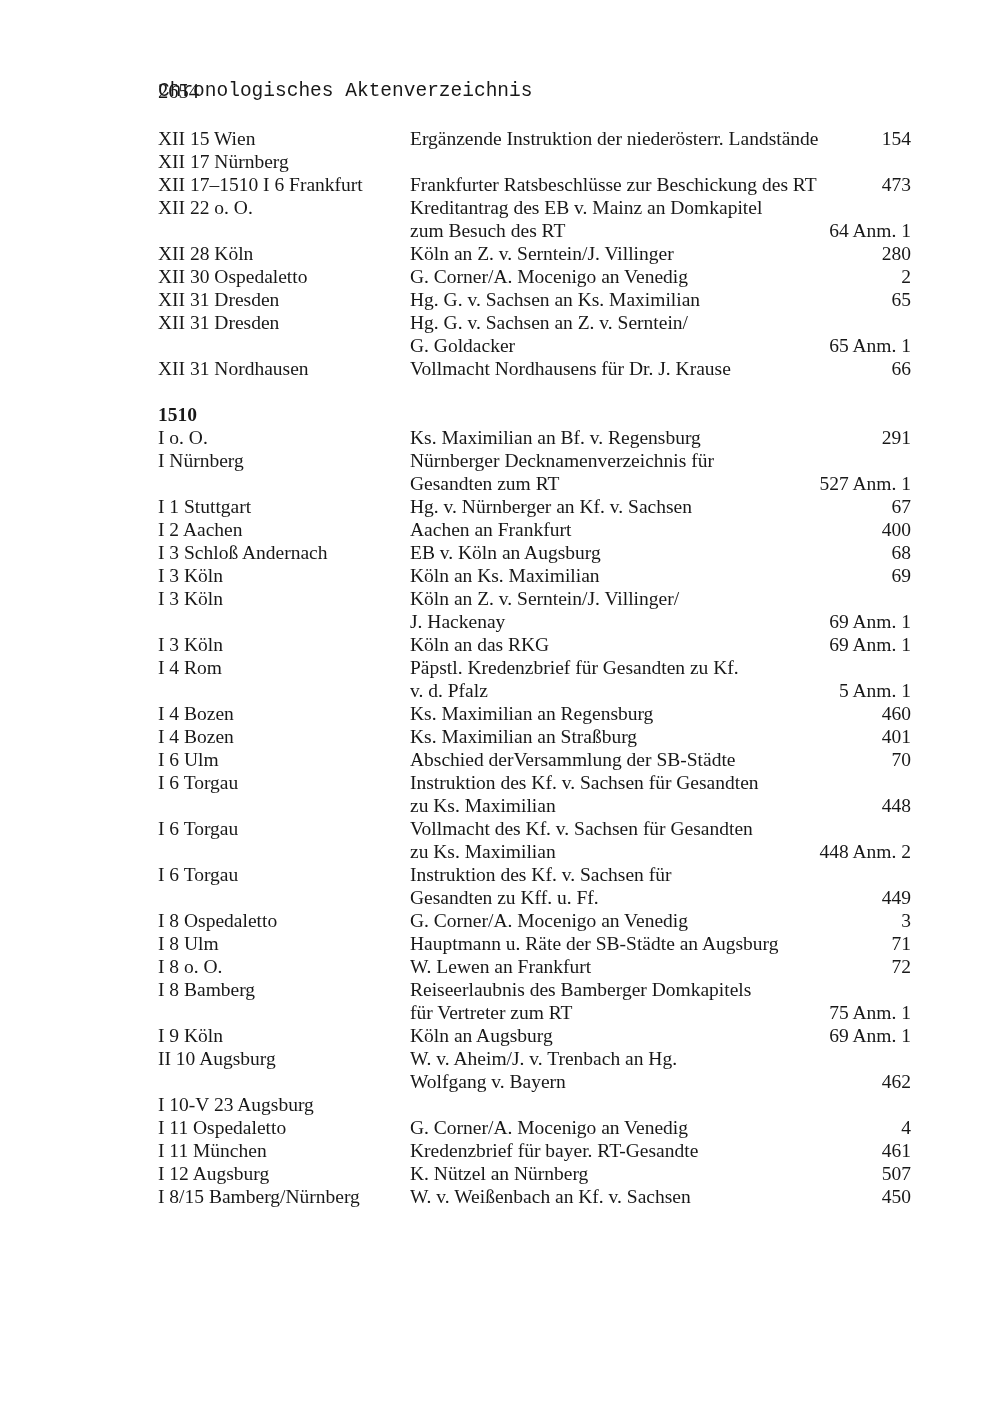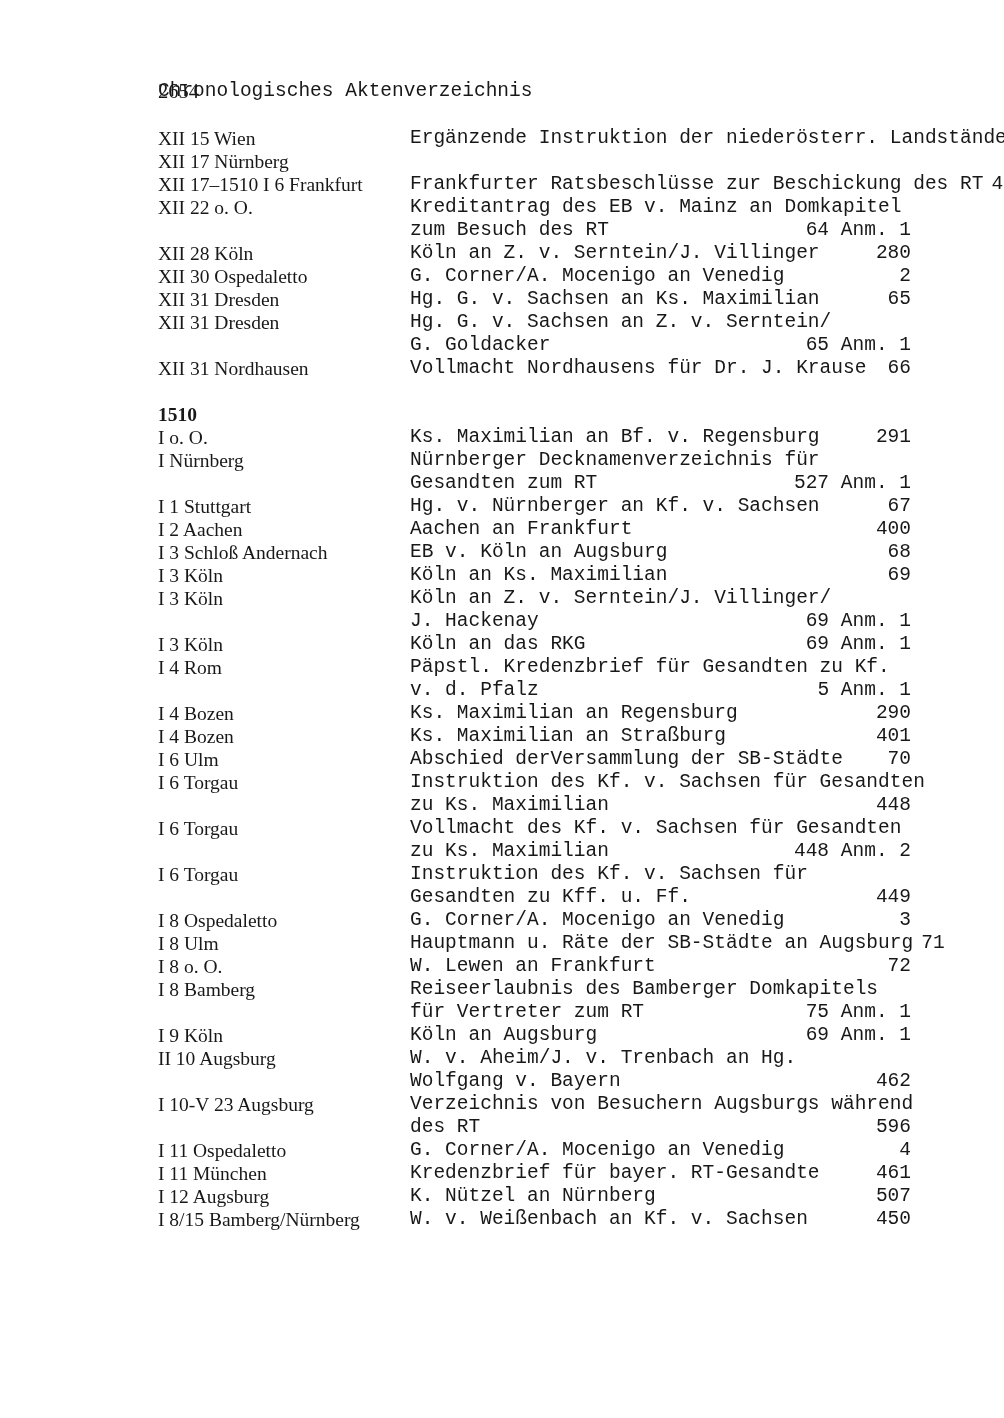--- a/index.html
+++ b/index.html
@@ -53,21 +53,20 @@
     white-space: nowrap;
   }
   .desc-col {
     flex: 1 1 auto;
     min-width: 0;
   }
   .line {
     display: flex;
     justify-content: space-between;
     align-items: center;
-    font-family: Liberation Mono, monospace;
   }
   .line-text {
     white-space: nowrap;
   }
   .line-ref {
     white-space: nowrap;
     margin-left: 8px;
     text-align: right;
   }
 </style>
@@ -253,21 +252,21 @@
               <span class="line-text">v. d. Pfalz</span>
               <span class="line-ref">5 Anm. 1</span>
             </div>
           </div>
         </div>
         <div class="entry">
           <div class="date-col">I 4 Bozen</div>
           <div class="desc-col">
             <div class="line">
               <span class="line-text">Ks. Maximilian an Regensburg</span>
-              <span class="line-ref">290</span>
+              <span class="line-ref">460</span>
             </div>
           </div>
         </div>
         <div class="entry">
           <div class="date-col">I 4 Bozen</div>
           <div class="desc-col">
             <div class="line">
               <span class="line-text">Ks. Maximilian an Straßburg</span>
               <span class="line-ref">401</span>
             </div>
@@ -373,29 +372,20 @@
               <span class="line-text">W. v. Aheim/J. v. Trenbach an Hg.</span>
             </div>
             <div class="line">
               <span class="line-text">Wolfgang v. Bayern</span>
               <span class="line-ref">462</span>
             </div>
           </div>
         </div>
         <div class="entry">
           <div class="date-col">I 10-V 23 Augsburg</div>
-          <div class="desc-col">
-            <div class="line">
-              <span class="line-text">Verzeichnis von Besuchern Augsburgs während</span>
-            </div>
-            <div class="line">
-              <span class="line-text">des RT</span>
-              <span class="line-ref">596</span>
-            </div>
-          </div>
         </div>
         <div class="entry">
           <div class="date-col">I 11 Ospedaletto</div>
           <div class="desc-col">
             <div class="line">
               <span class="line-text">G. Corner/A. Mocenigo an Venedig</span>
               <span class="line-ref">4</span>
             </div>
           </div>
         </div>

